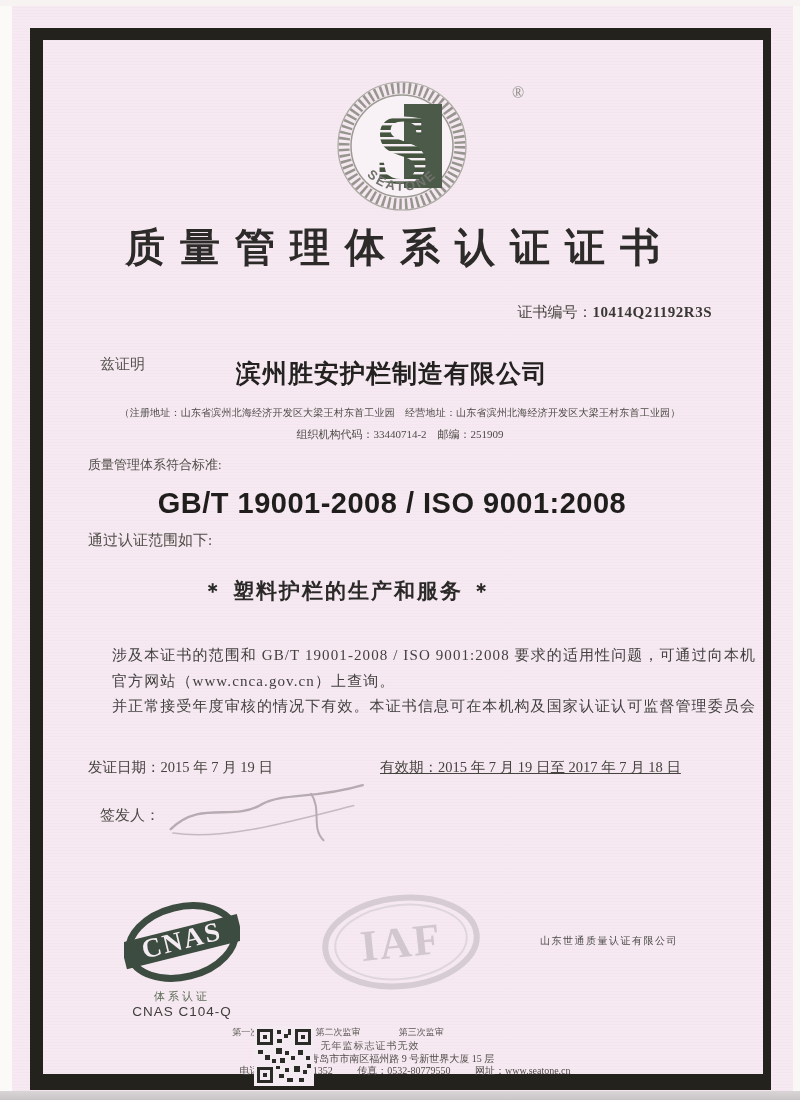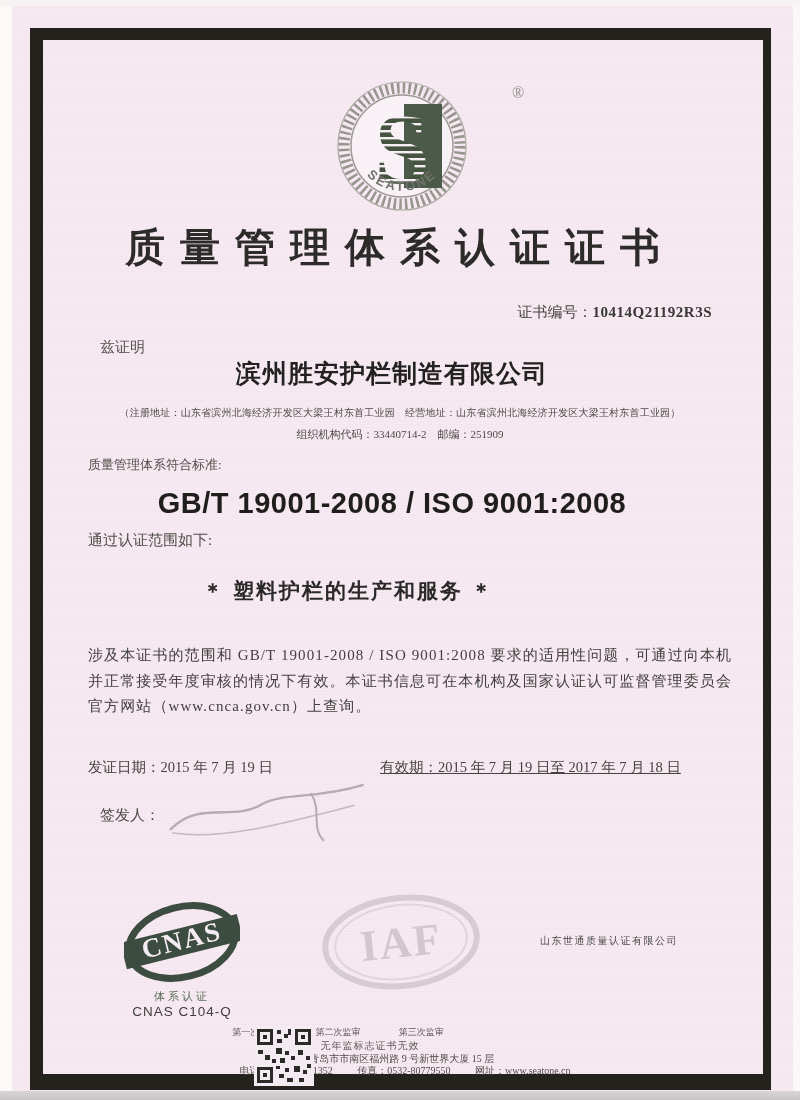--- a/index.html
+++ b/index.html
@@ -17,36 +17,36 @@
   .frame{left:30px;top:28px;width:741px;height:1062px;box-sizing:border-box;
          border-style:solid;border-color:#23221d;border-width:12px 8px 16px 13px;}
   
   .logo-wrap{left:330px;top:70px;width:210px;height:150px;}
   
   .title{left:0;right:0;top:220px;text-align:center;font-size:40px;font-weight:600;
          letter-spacing:15px;color:#2c2b29;}
   
   .certrow{top:303px;left:0;right:88px;text-align:right;font-size:15px;color:#46443f;}
   .certrow b{font-size:15px;font-weight:700;color:#393733;letter-spacing:.5px;}
-  .intro{left:100px;top:338px;font-size:15px;color:#55534e;}
+  .intro{left:100px;top:355px;font-size:15px;color:#55534e;}
   .company{left:0;right:0;top:357px;text-align:center;transform:translateX(-8px);
            font-family:"Liberation Sans","DejaVu Sans",sans-serif;font-weight:700;
            font-size:25px;color:#232220;letter-spacing:1px;}
   .addr{left:0;right:0;top:406px;text-align:center;font-size:10px;color:#4d4b47;letter-spacing:.2px;}
   .orgcode{left:0;right:0;top:427px;text-align:center;font-size:11px;color:#4d4b47;}
   .stdlabel{left:88px;top:456px;font-size:13px;color:#504e49;}
   .stdvalue{left:0;right:0;top:487px;text-align:center;transform:translateX(-8px);
             font-family:"Liberation Sans","DejaVu Sans",sans-serif;font-weight:700;
             font-size:29px;color:#1f1e1c;letter-spacing:.5px;}
   .scopelabel{left:88px;top:531px;font-size:15px;color:#504e49;}
   .scopevalue{left:0;right:0;top:577px;text-align:center;transform:translateX(-52px);
               font-family:"Liberation Sans","DejaVu Sans",sans-serif;font-weight:700;
               font-size:21px;color:#2a2927;letter-spacing:2px;}
   .clause{left:88px;top:643px;width:648px;font-size:15px;color:#434140;}
-  .clause div{white-space:nowrap;line-height:25.6px;letter-spacing:1.1px;}
+  .clause div{white-space:nowrap;line-height:25.6px;letter-spacing:1.1px;margin-left:24px;}
   .dates{top:758px;left:0;right:0;font-size:14.5px;color:#45433f;}
   .dates .issue{position:absolute;left:88px;top:0;white-space:nowrap;}
   .dates .valid{position:absolute;left:380px;top:0;white-space:nowrap;text-decoration:underline;}
   .issuer{left:100px;top:806px;font-size:15px;color:#4c4a46;}
   .sig{left:162px;top:780px;width:215px;height:66px;transform:rotate(-3deg);}
   
   .cnas-logo{left:124px;top:896px;width:116px;height:92px;}
   .cnas-caption{left:124px;top:989px;width:116px;text-align:center;font-size:11px;
                 color:#5c6e57;letter-spacing:3px;}
   .cnas-code{left:104px;top:1004px;width:156px;text-align:center;font-size:13.5px;
@@ -107,22 +107,22 @@
   <div class="abs orgcode">组织机构代码：33440714-2　邮编：251909</div>
 
   <div class="abs stdlabel">质量管理体系符合标准:</div>
   <div class="abs stdvalue">GB/T 19001-2008 / ISO 9001:2008</div>
 
   <div class="abs scopelabel">通过认证范围如下:</div>
   <div class="abs scopevalue">＊ 塑料护栏的生产和服务 ＊</div>
 
   <div class="abs clause">
     <div>涉及本证书的范围和 GB/T 19001-2008 / ISO 9001:2008 要求的适用性问题，可通过向本机</div>
+    <div>官方网站（www.cnca.gov.cn）上查询。</div>
     <div>并正常接受年度审核的情况下有效。本证书信息可在本机构及国家认证认可监督管理委员会</div>
-    <div>官方网站（www.cnca.gov.cn）上查询。</div>
   </div>
 
   <div class="abs dates">
     <span class="issue">发证日期：2015 年 7 月 19 日</span>
     <span class="valid">有效期：2015 年 7 月 19 日至 2017 年 7 月 18 日</span>
   </div>
 
   <div class="abs issuer">签发人：</div>
   <svg class="abs sig" viewBox="0 0 215 66">
     <path d="M8 44 C 40 16, 70 40, 100 24 C 122 13, 152 22, 202 10" fill="none" stroke="#b7abb2" stroke-width="2.4" stroke-linecap="round"></path>

